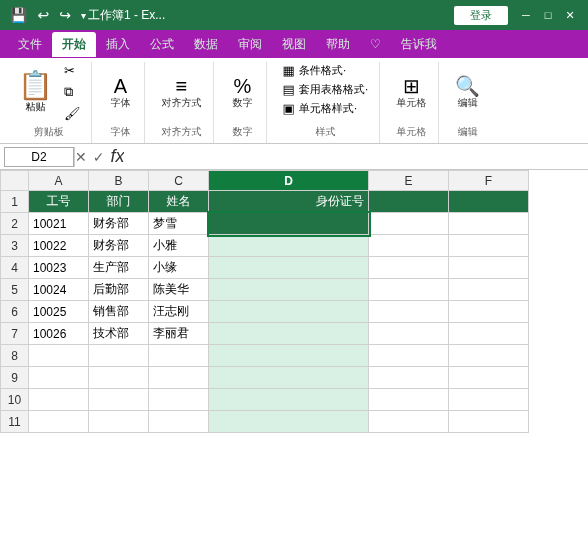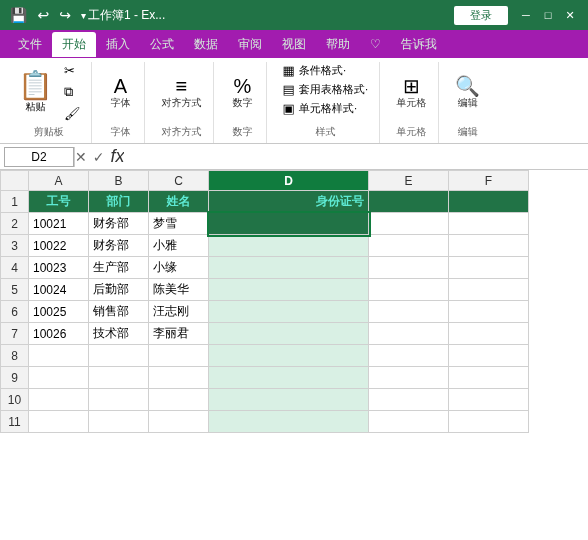--- a/index.html
+++ b/index.html
@@ -39,21 +39,21 @@
     .ribbon-tab {
       padding: 4px 10px;
       font-size: 12px;
       color: #d4edda;
       cursor: pointer;
       border-radius: 3px 3px 0 0;
     }
     .ribbon-tab.active {
       background: #fff;
       color: #217346;
-      font-weight: normal;
+      font-weight: bold;
     }
 
     
     .ribbon-toolbar {
       height: 86px;
       background: #fff;
       border-bottom: 1px solid #c8c8c8;
       display: flex;
       align-items: stretch;
       padding: 4px 6px 0;
@@ -171,22 +171,22 @@
       color: #333;
       width: 28px;
       min-width: 28px;
     }
     .data-cell {
       padding: 0 4px;
       height: 22px;
     }
     .header-row td {
       background: #217346;
-      color: #5eead4;
-      font-weight: bold;
+      color: #ffffff;
+      font-weight: normal;
       text-align: center;
       height: 22px;
     }
     .header-row .row-header {
       background: #f2f2f2;
       color: #333;
       font-weight: normal;
     }
     .selected-col-header {
       background: #107c3e;

